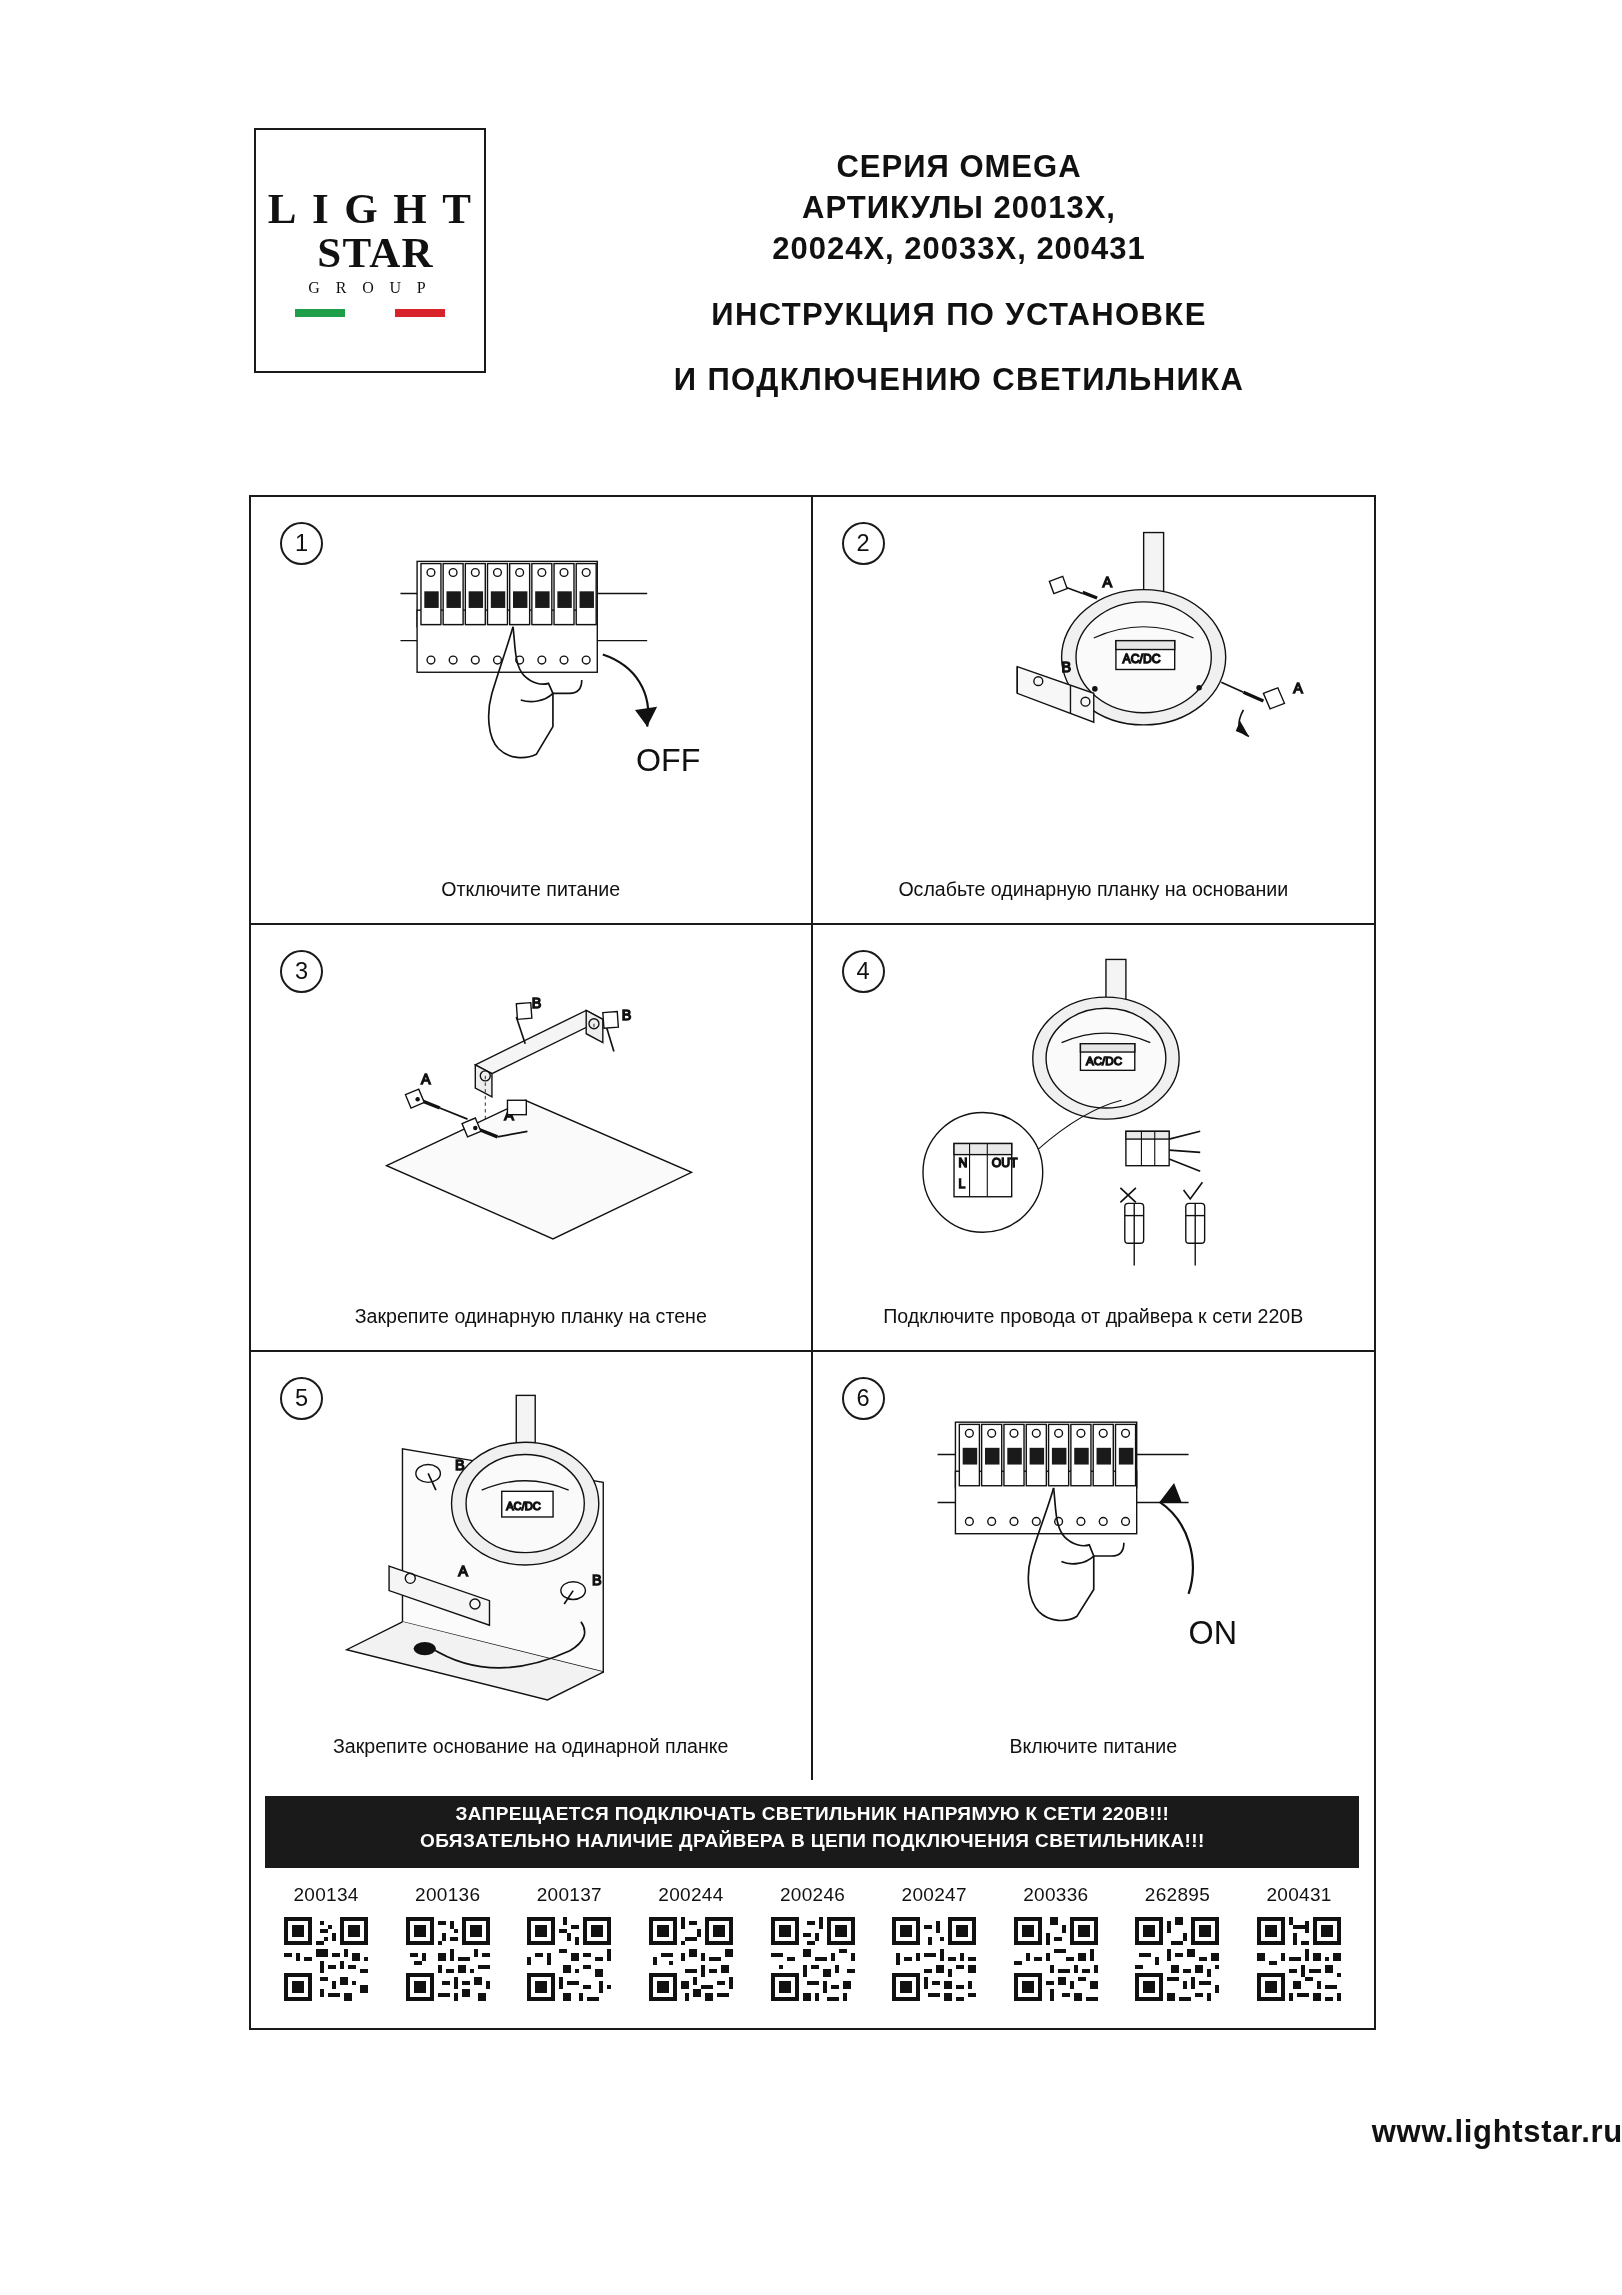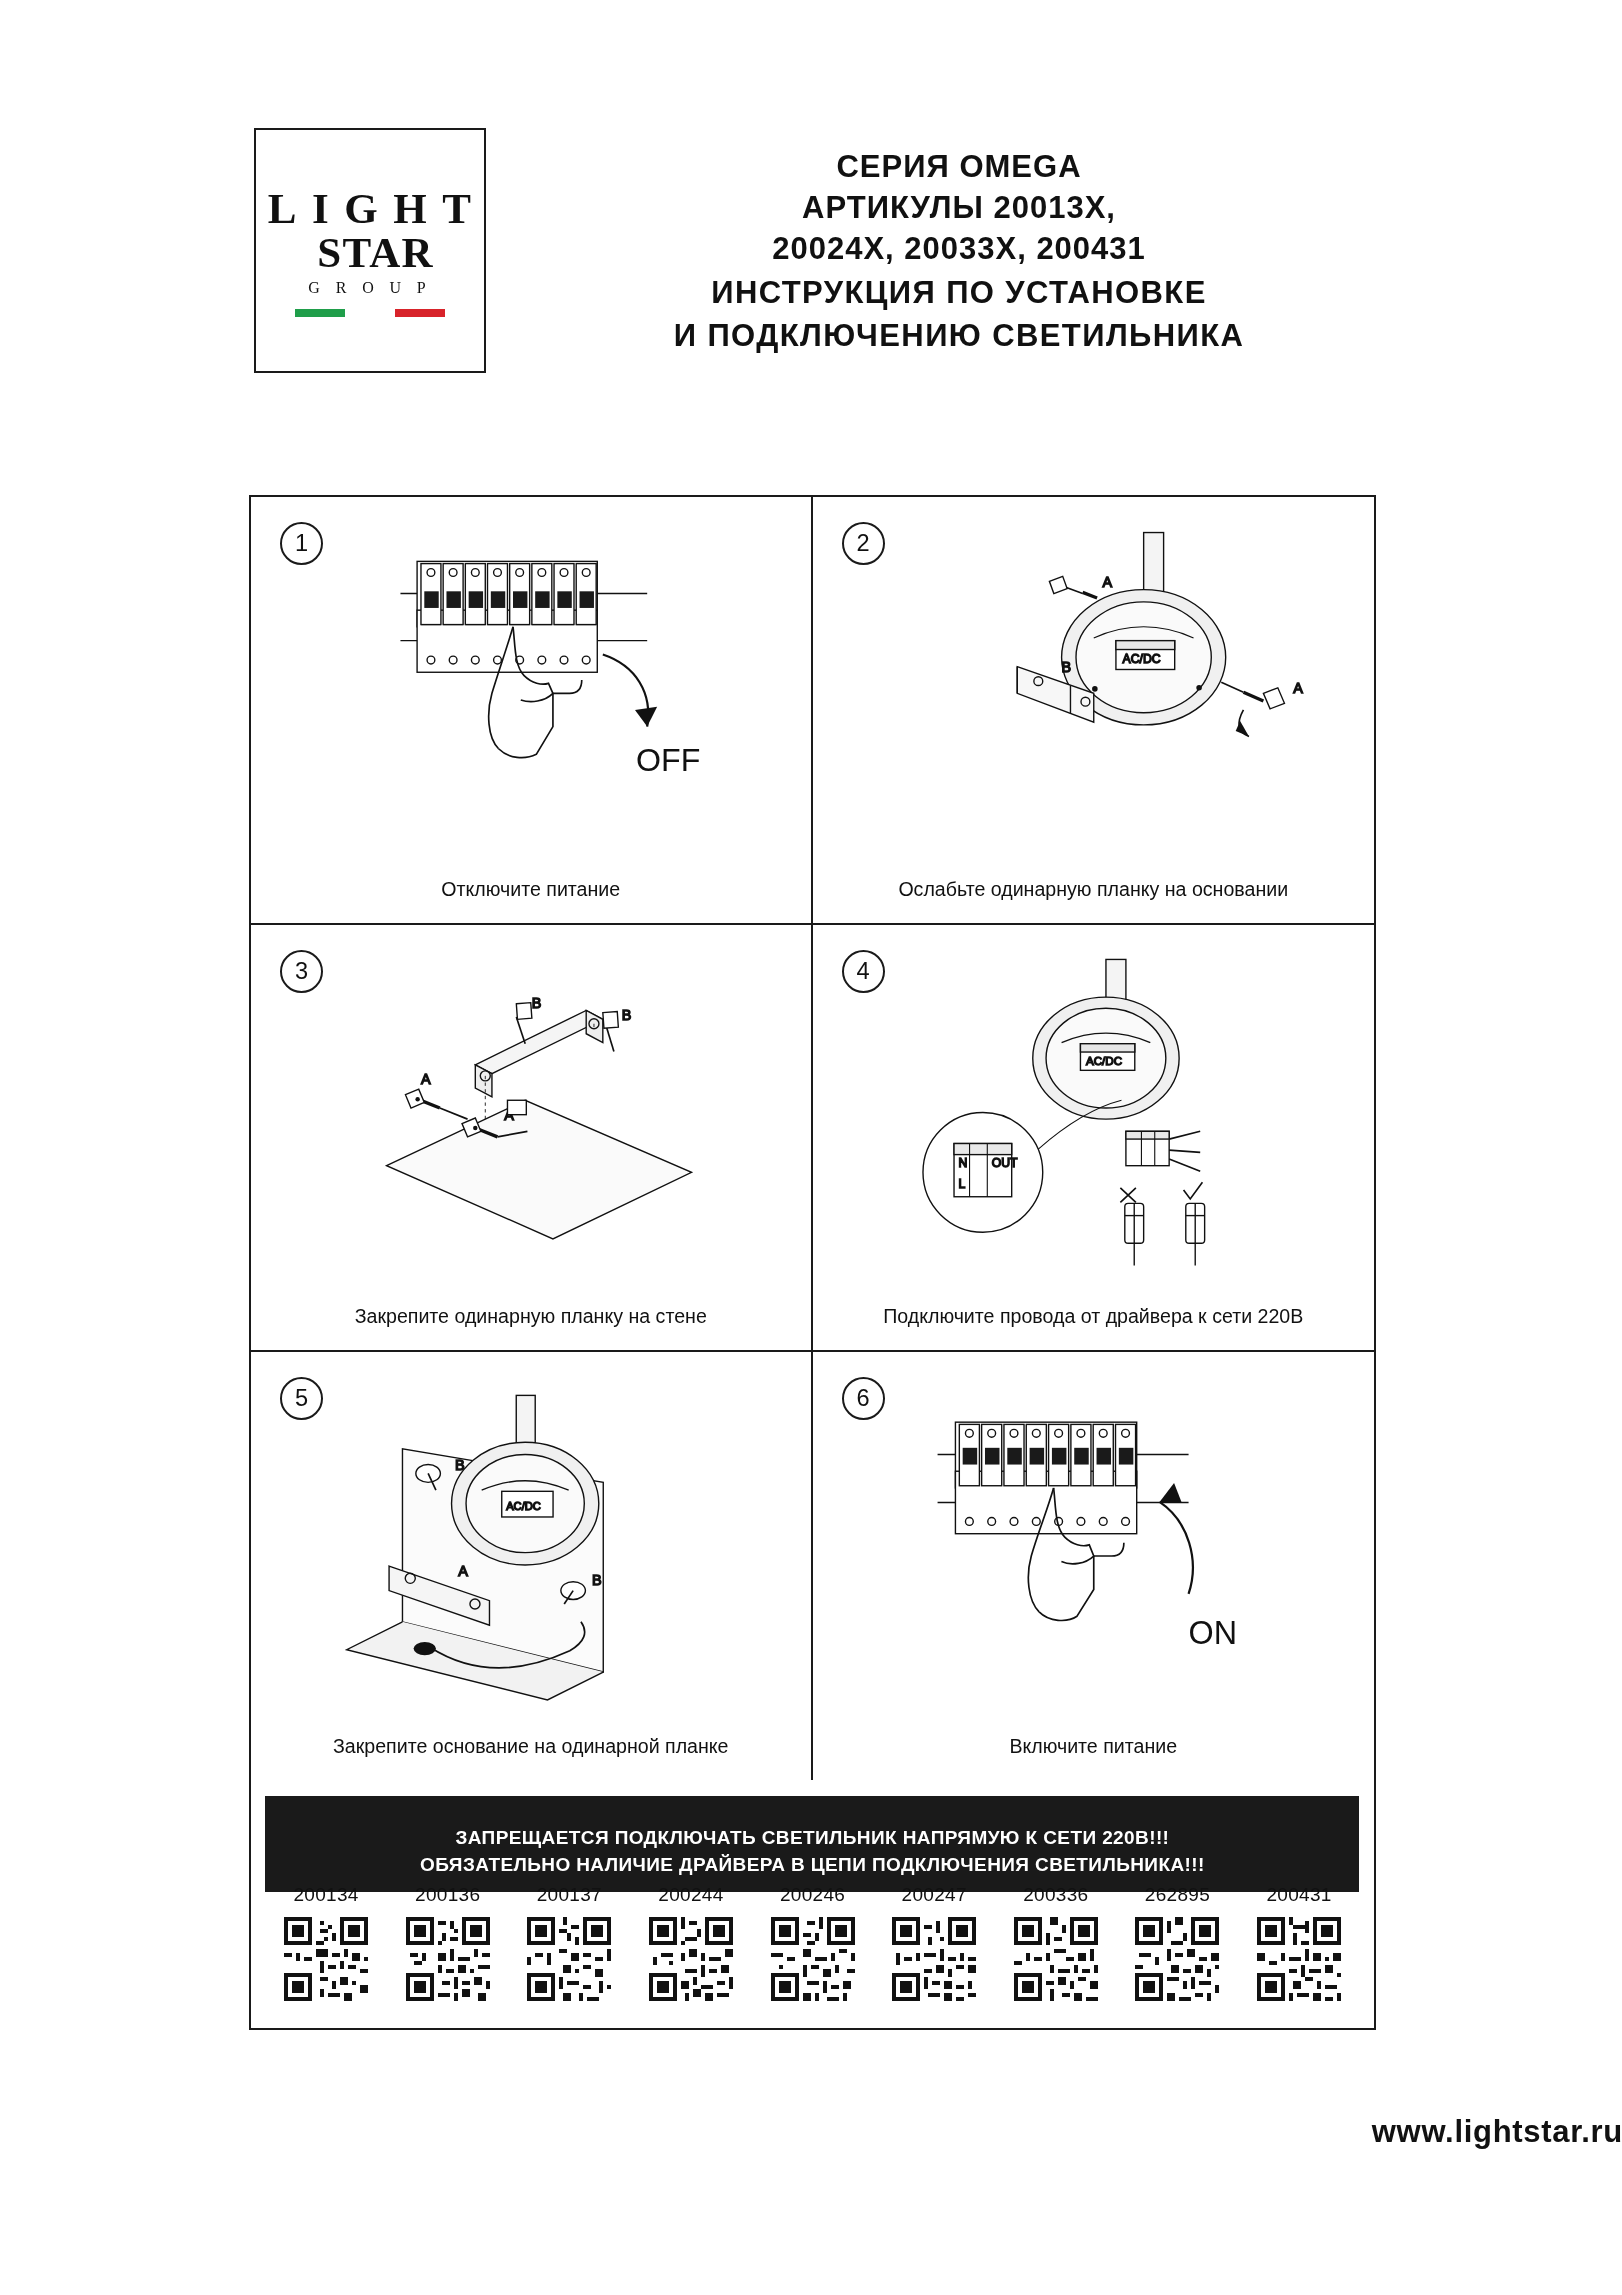--- a/index.html
+++ b/index.html
@@ -76,21 +76,21 @@
     margin-top: 32px;
   }
   .title-block .t2 {
     font-size: 31px;
     font-weight: bold;
     letter-spacing: 1px;
     line-height: 1.32;
     color: #111;
   }
   .title-block .t3 {
-    margin-top: 2px;
+    margin-top: 24px;
     font-size: 31px;
     font-weight: bold;
     letter-spacing: 1.4px;
     line-height: 1.34;
     color: #111;
   }
 
   
   .panel {
     position: absolute;
@@ -143,21 +143,21 @@
   }
   .art svg { width: 100%; height: 100%; display:block; }
 
   
   .warning {
     position: absolute;
     left: 14.4px; top: 1299px;
     width: calc(100% - 29px);
     background: #1a1a1a;
     color: #fff;
-    padding: 29px 13px 13px;
+    padding: 5px 13px 13px;
     text-align: center;
   }
   .warning div {
     font-size: 19px;
     font-weight: bold;
     letter-spacing: 0.4px;
     line-height: 1.42;
   }
 
   

